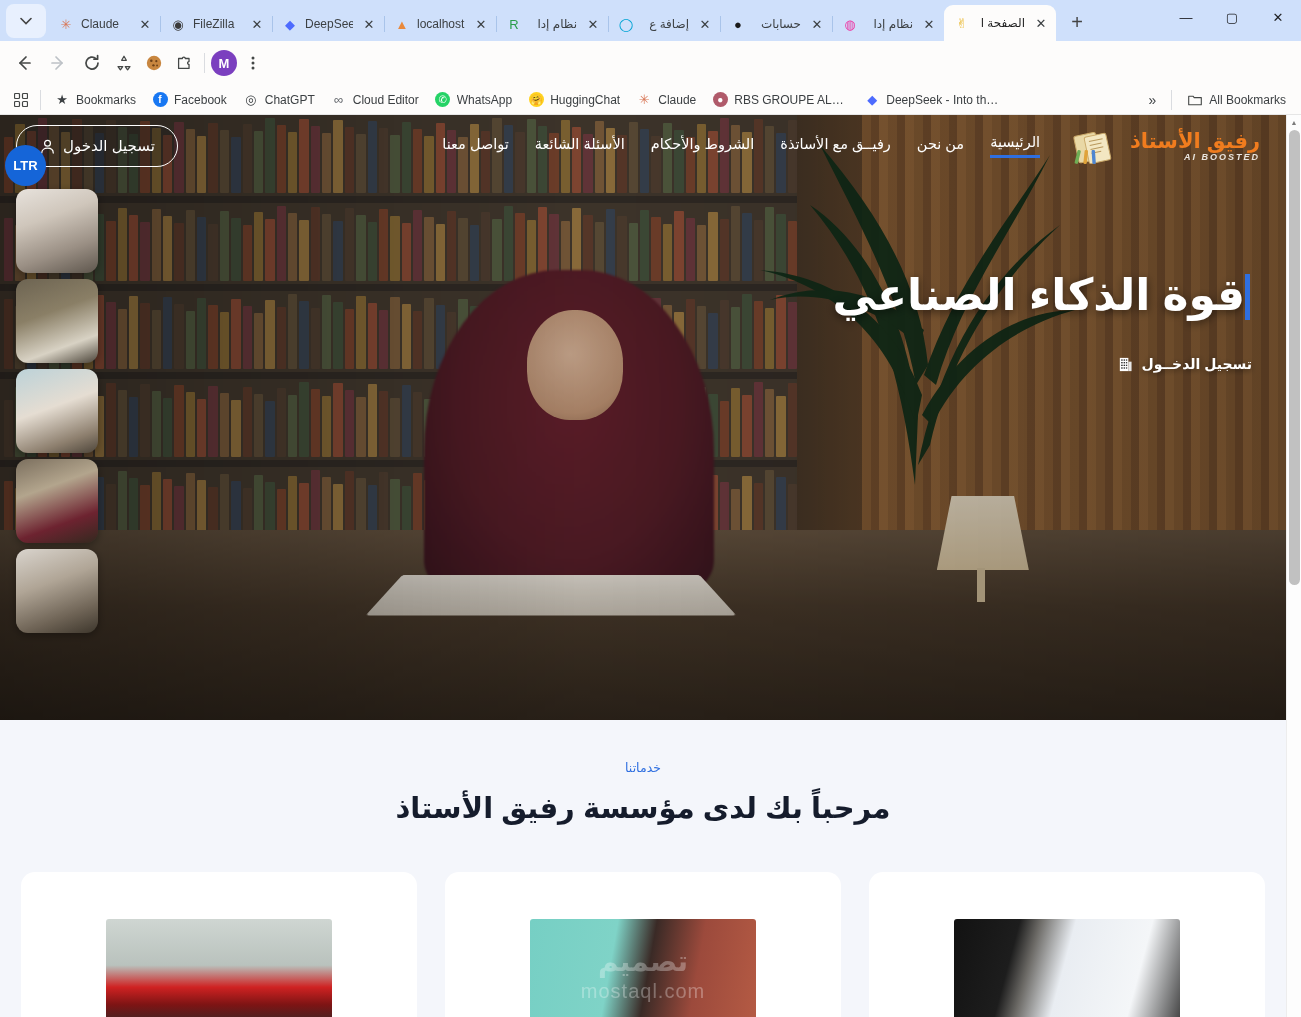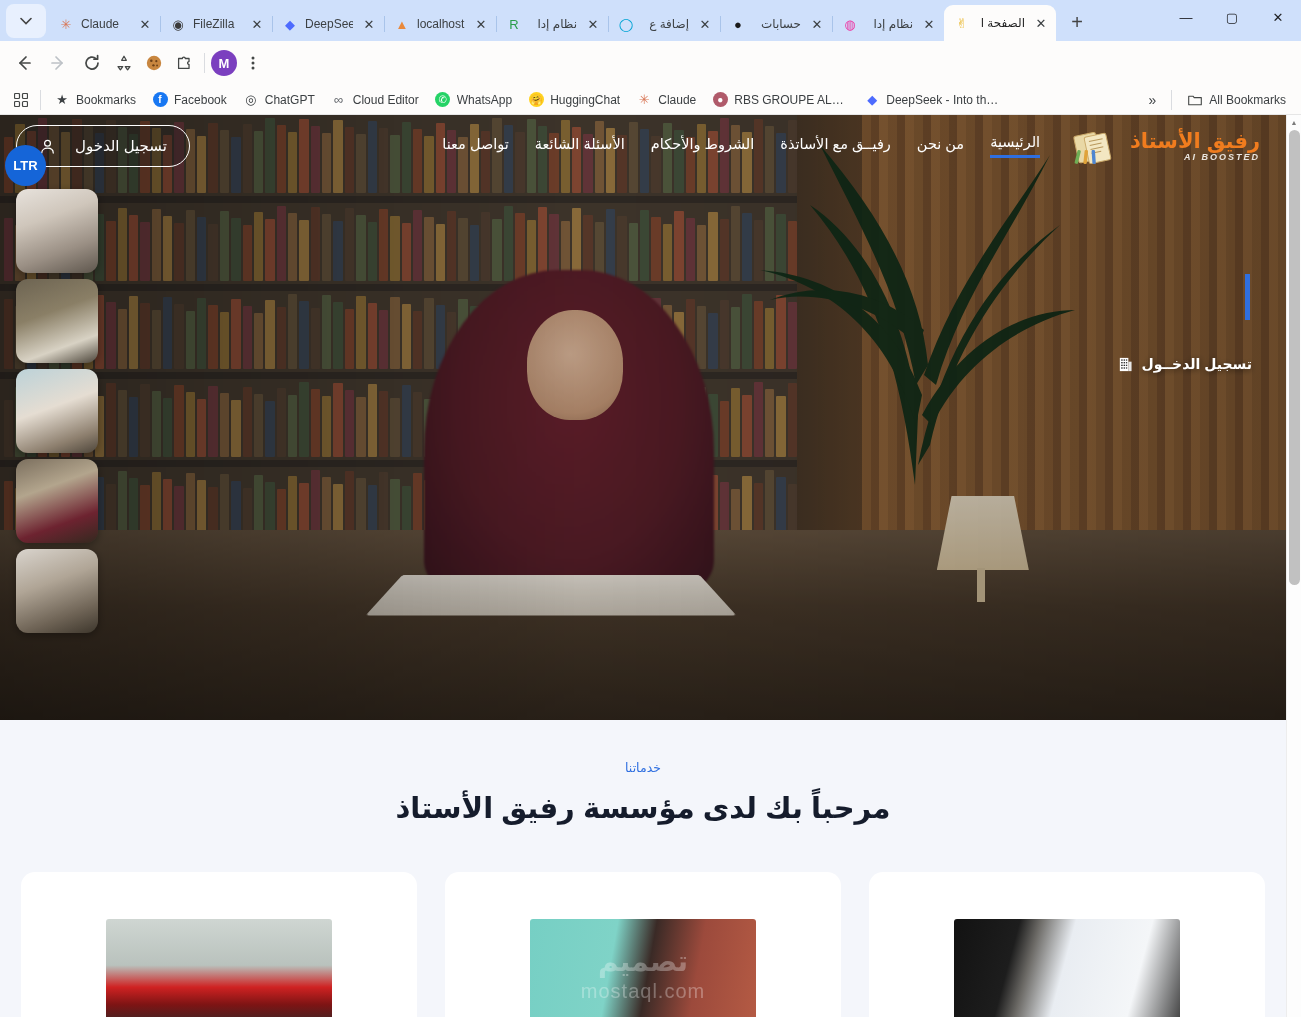--- a/index.html
+++ b/index.html
@@ -178,21 +178,21 @@
 
   .nav-links { display:flex; align-items:center; gap:26px; margin-right:30px; direction:rtl; }
   .nav-links a {
     color:#fff; font-size:14.5px; text-decoration:none; white-space:nowrap;
     padding-bottom:5px; cursor:pointer;
   }
   .nav-links a.active { border-bottom: 3px solid #2f6fe0; }
 
   .login-pill {
     margin-left: 0; margin-right:auto;
-    display:flex; align-items:center; gap:19px;
+    display:flex; align-items:center; gap:7px;
     border:1.6px solid #ffffff; border-radius:30px;
     padding: 11px 22px; color:#fff; font-size:15px; cursor:pointer;
     background: rgba(25,25,25,.30);
   }
 
   .thumbs {
     position:absolute; z-index:6; left:16px; top: 74px;
     display:flex; flex-direction:column; gap:6px;
   }
   .thumb {
@@ -902,21 +902,21 @@
             </div>
             <div class="thumb">
               <span class="ti" style="background:linear-gradient(160deg,#d9d4cd 0%,#b0a596 40%,#6f6456 75%,#3d362c 100%)"></span>
             </div>
           </div>
         <div class="ltr-badge">LTR</div>
 
         <div class="hero-copy">
           <h1>
             <br>
-            <span class="line2"><span class="caret"></span></span>
+            <span class="line2"><span class="caret"></span><span>قوة الذكاء الصناعي</span></span>
           </h1>
           <div class="hero-actions">
             <div class="btn-ghost">
               <span>تسجيل الدخــول</span>
               <svg width="17" height="17" viewBox="0 0 18 18">
                 <rect x="3" y="2" width="9" height="14" fill="#fff"></rect>
                 <rect x="12" y="6" width="3.4" height="10" fill="#e8e8e8"></rect>
                 <g fill="#2a2a2a">
                   <rect x="4.4" y="3.6" width="1.6" height="1.4"></rect>
                     <rect x="7" y="3.6" width="1.6" height="1.4"></rect>

